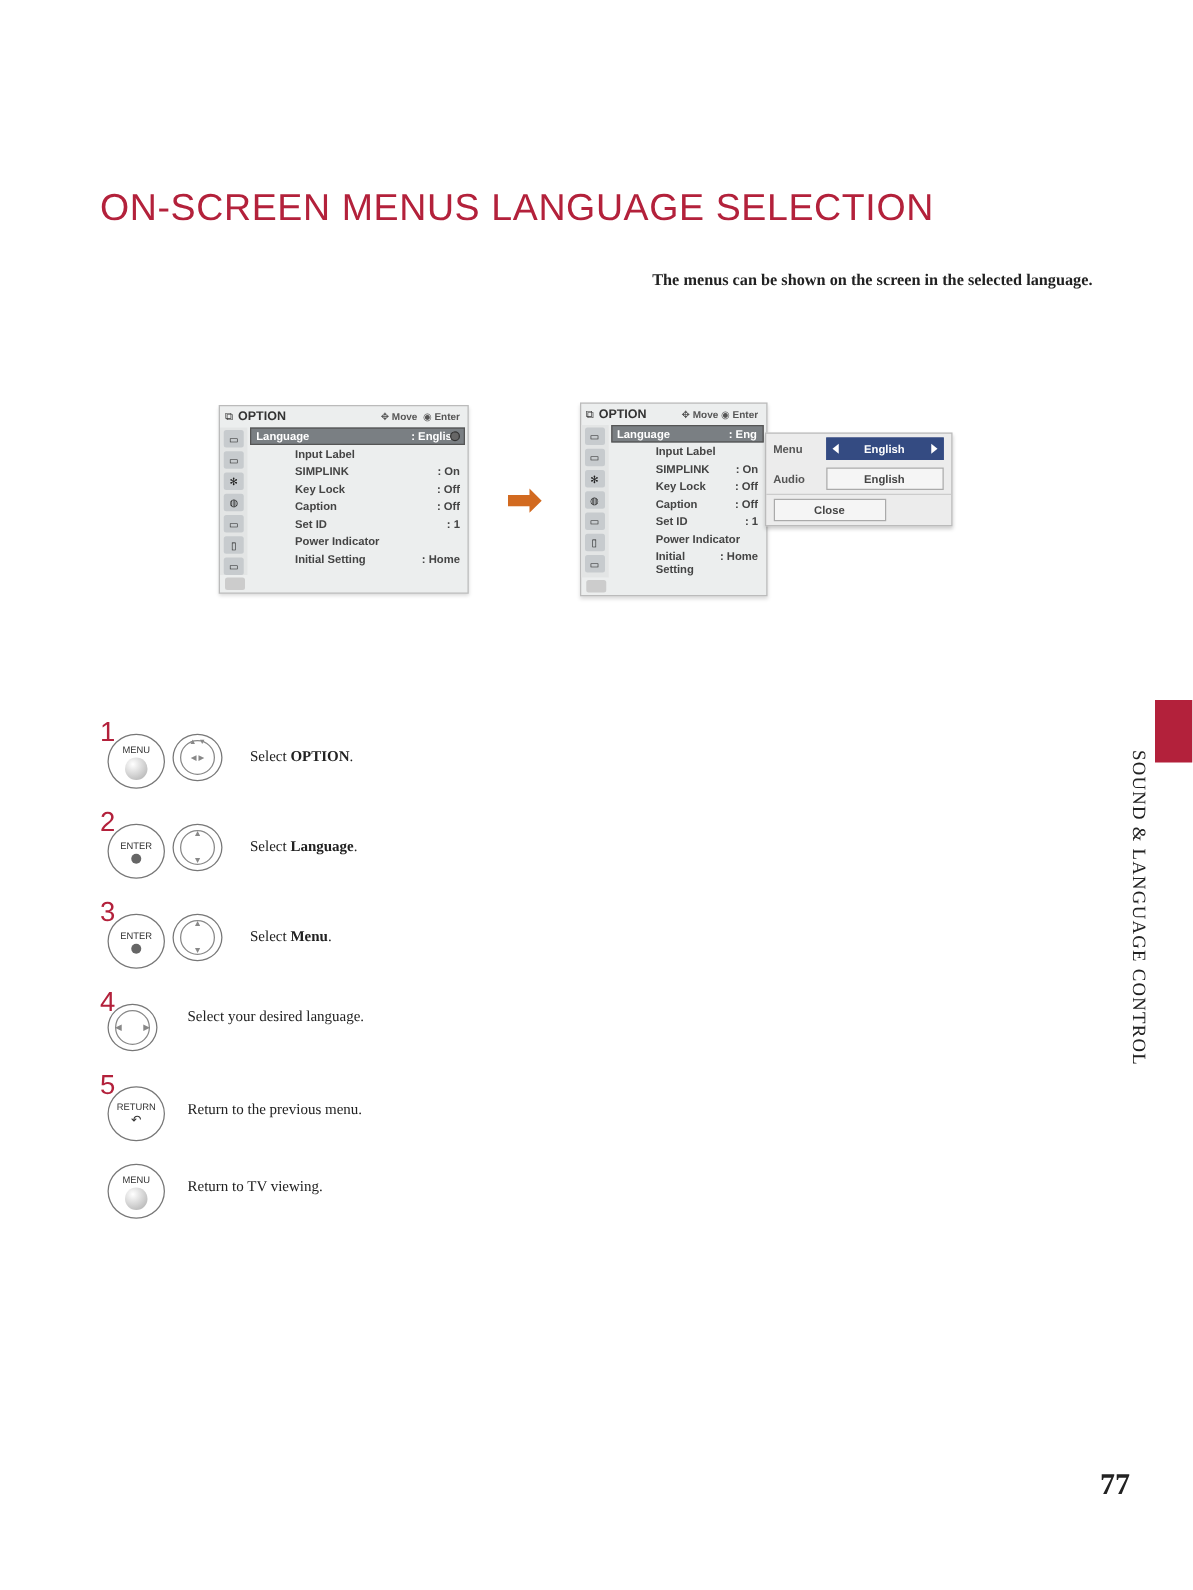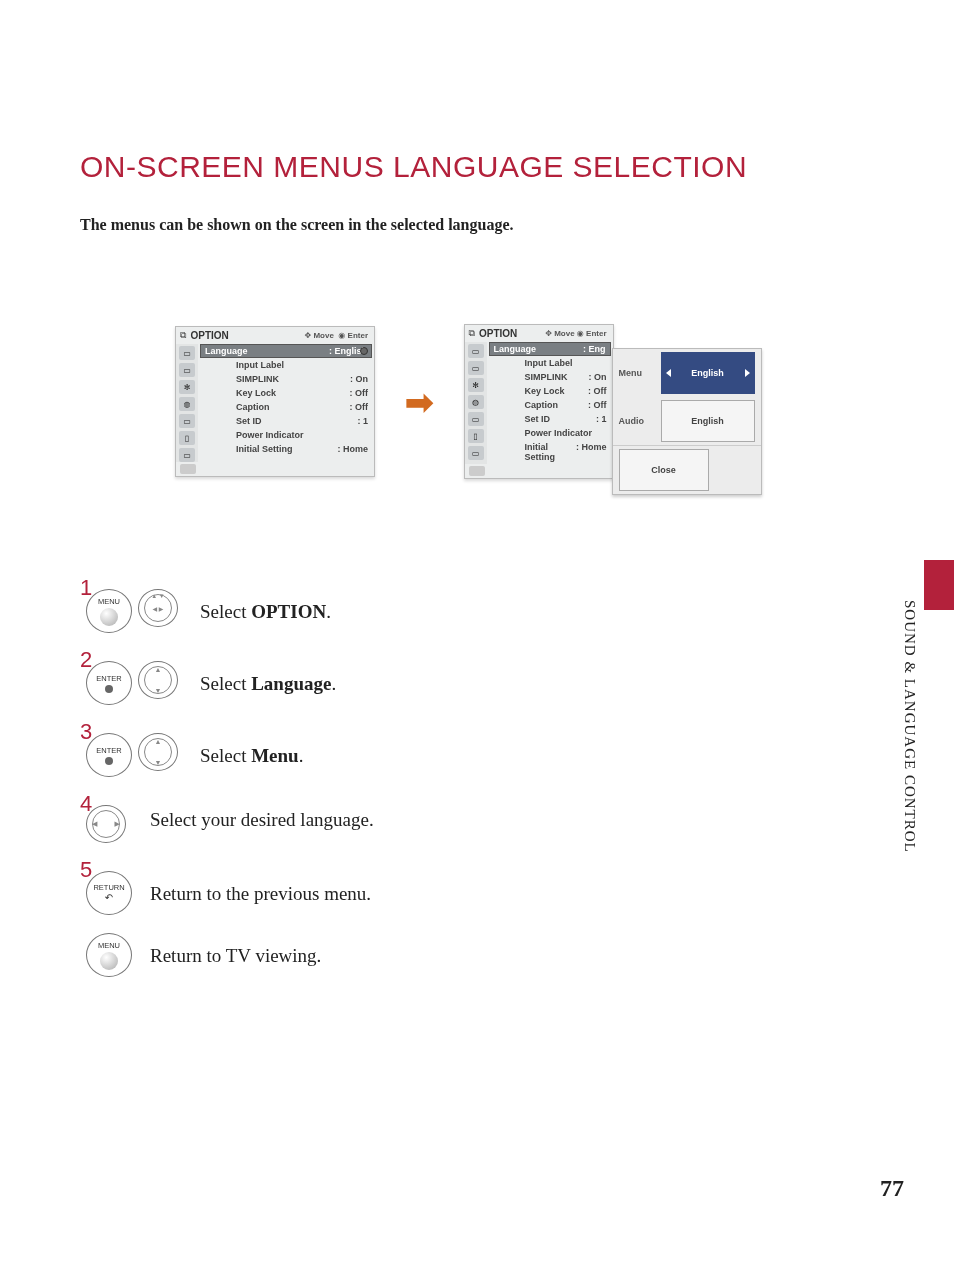--- a/index.html
+++ b/index.html
@@ -14,24 +14,25 @@
   }
   h1.page-title {
     color: #b3213b;
     font-size: 30px;
     font-weight: normal;
     letter-spacing: 0.5px;
     margin-bottom: 32px;
     font-family: "Trebuchet MS", Arial, sans-serif;
   }
   .intro {
-    font-size: 16px;
+    font-size: 13px;
     font-weight: bold;
     margin-bottom: 90px;
     font-family: Georgia, serif;
+    text-align: right;
   }
 
   
   .side-tab-block {
     position: absolute;
     right: 0;
     top: 560px;
     width: 30px;
     height: 50px;
     background: #b3213b;
@@ -150,21 +151,21 @@
     padding: 3px 6px;
     gap: 6px;
   }
   .popup-row.sep { border-top:1px solid #ccc; }
   .popup-row .plabel { width: 36px; font-weight: bold; }
   .popup-row .pvalbox {
     flex:1;
     border:1px solid #aaa;
     background:#f5f5f5;
     text-align:center;
-    padding:15px 0;
+    padding:3px 0;
     font-weight:bold;
     color:#444;
     position:relative;
   }
   .popup-row.highlight .pvalbox {
     background:#344b82;
     color:#fff;
     border-color:#344b82;
   }
   .popup-row.highlight .pvalbox::before,
@@ -229,21 +230,21 @@
   }
   .ctrl .arrows.ud::before { content:"▲"; position:absolute; top:4px; font-size:7px; color:#888;}
   .ctrl .arrows.ud::after { content:"▼"; position:absolute; bottom:4px; font-size:7px; color:#888;}
   .ctrl .arrows.lr::before { content:"◀"; position:absolute; left:5px; font-size:7px; color:#888;}
   .ctrl .arrows.lr::after { content:"▶"; position:absolute; right:5px; font-size:7px; color:#888;}
   .ctrl .arrows.all::before { content:"▲ ▼"; position:absolute; top:3px; font-size:6px; color:#888; width:100%; text-align:center;}
   .ctrl .arrows.all::after { content:"◀ ▶"; position:absolute; font-size:6px; color:#888;}
   .ctrl .ret { font-size:10px; }
 
   .step-text {
-    font-size: 19px;
+    font-size: 12px;
     padding-top: 10px;
     line-height: 1.4;
     font-family: Georgia, serif;
     max-width: 330px;
   }
   .step-text b { font-weight: bold; }
 </style>
 </head>
 <body>
 

